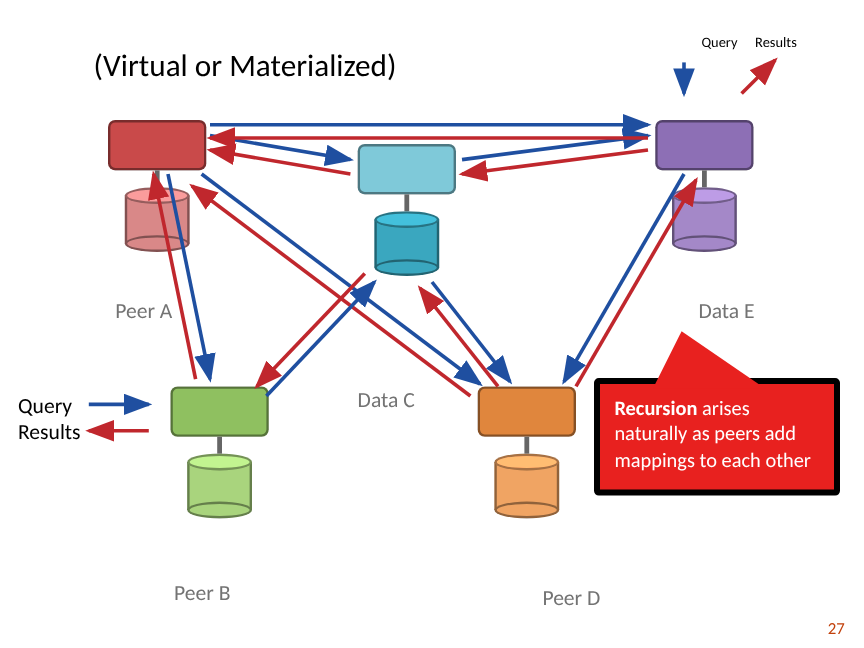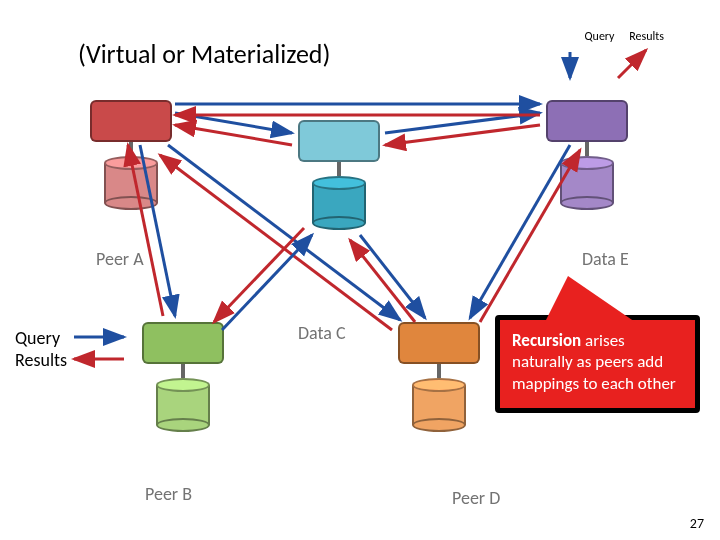--- a/index.html
+++ b/index.html
@@ -110,21 +110,21 @@
     border-right: 70px solid transparent;
     border-bottom: 48px solid #e8211f;
   }
   .callout b { font-weight: bold; }
 
   .slidenum {
     position: absolute;
     bottom: 8px;
     right: 16px;
     font-size: 14px;
-    color: #000000;
+    color: #c2410c;
   }
 
   svg.arrows {
     position: absolute;
     top: 0; left: 0;
     width: 720px; height: 540px;
     pointer-events: none;
   }
 </style>
 </head>

